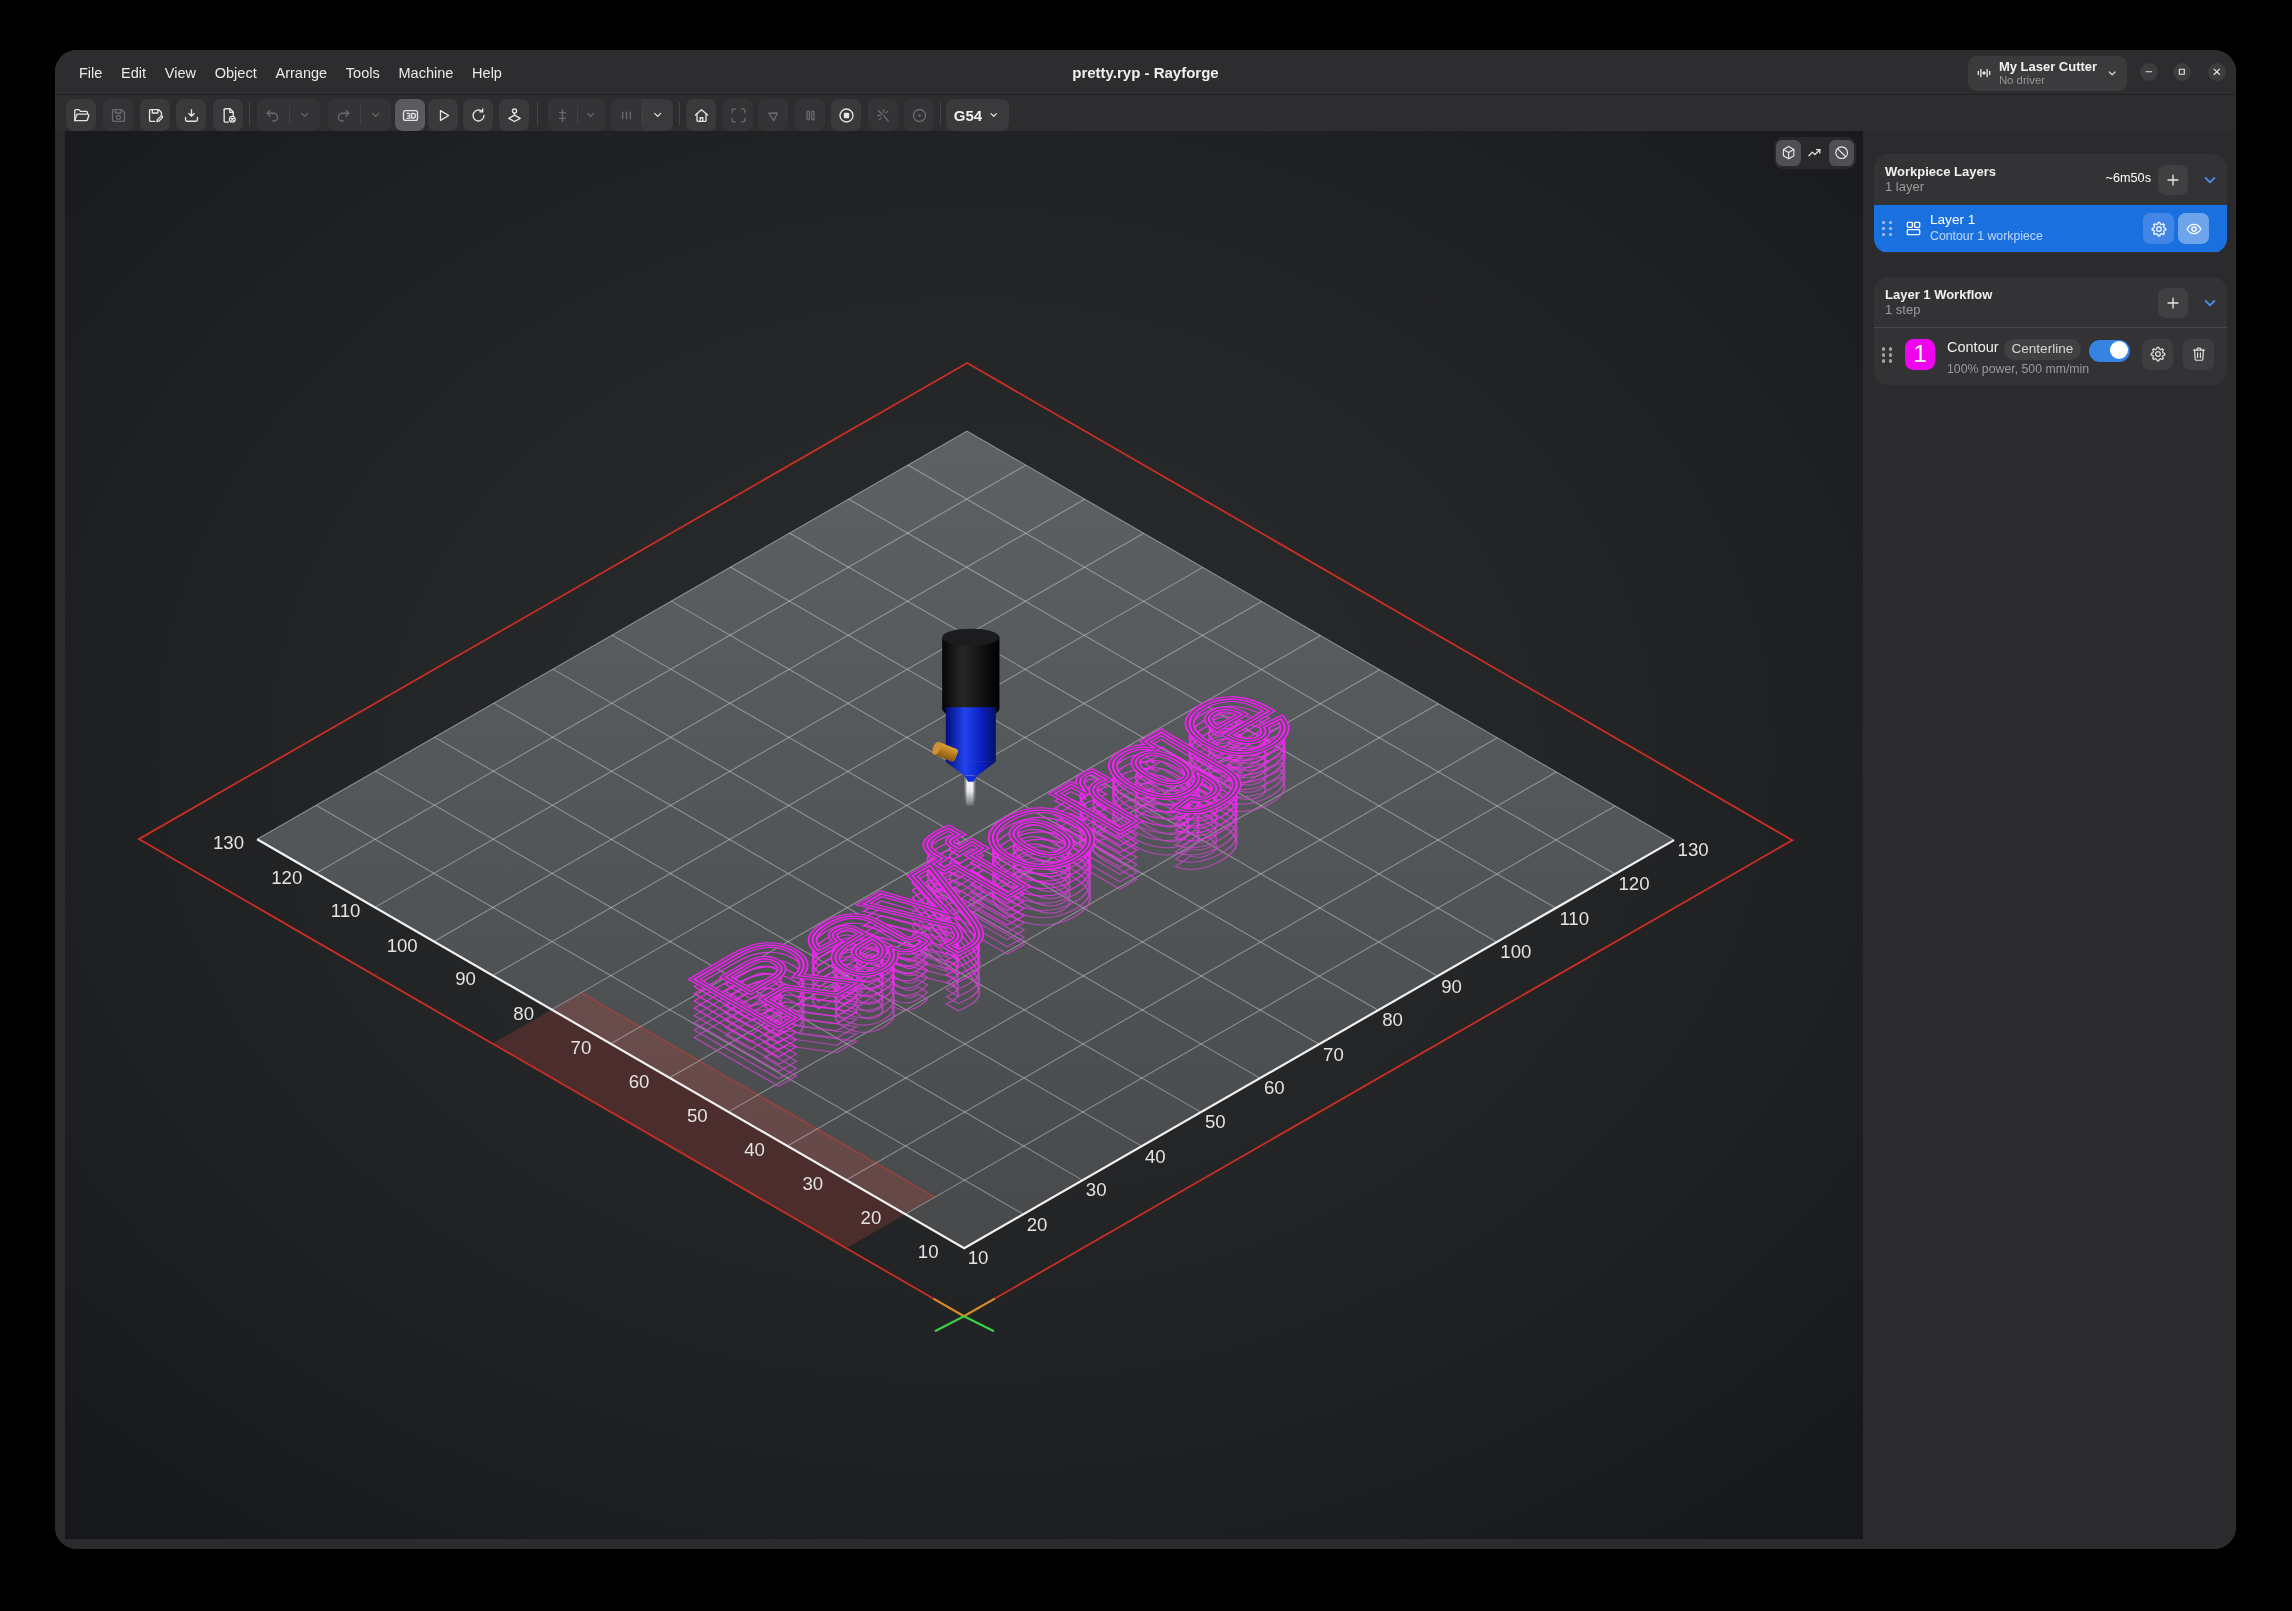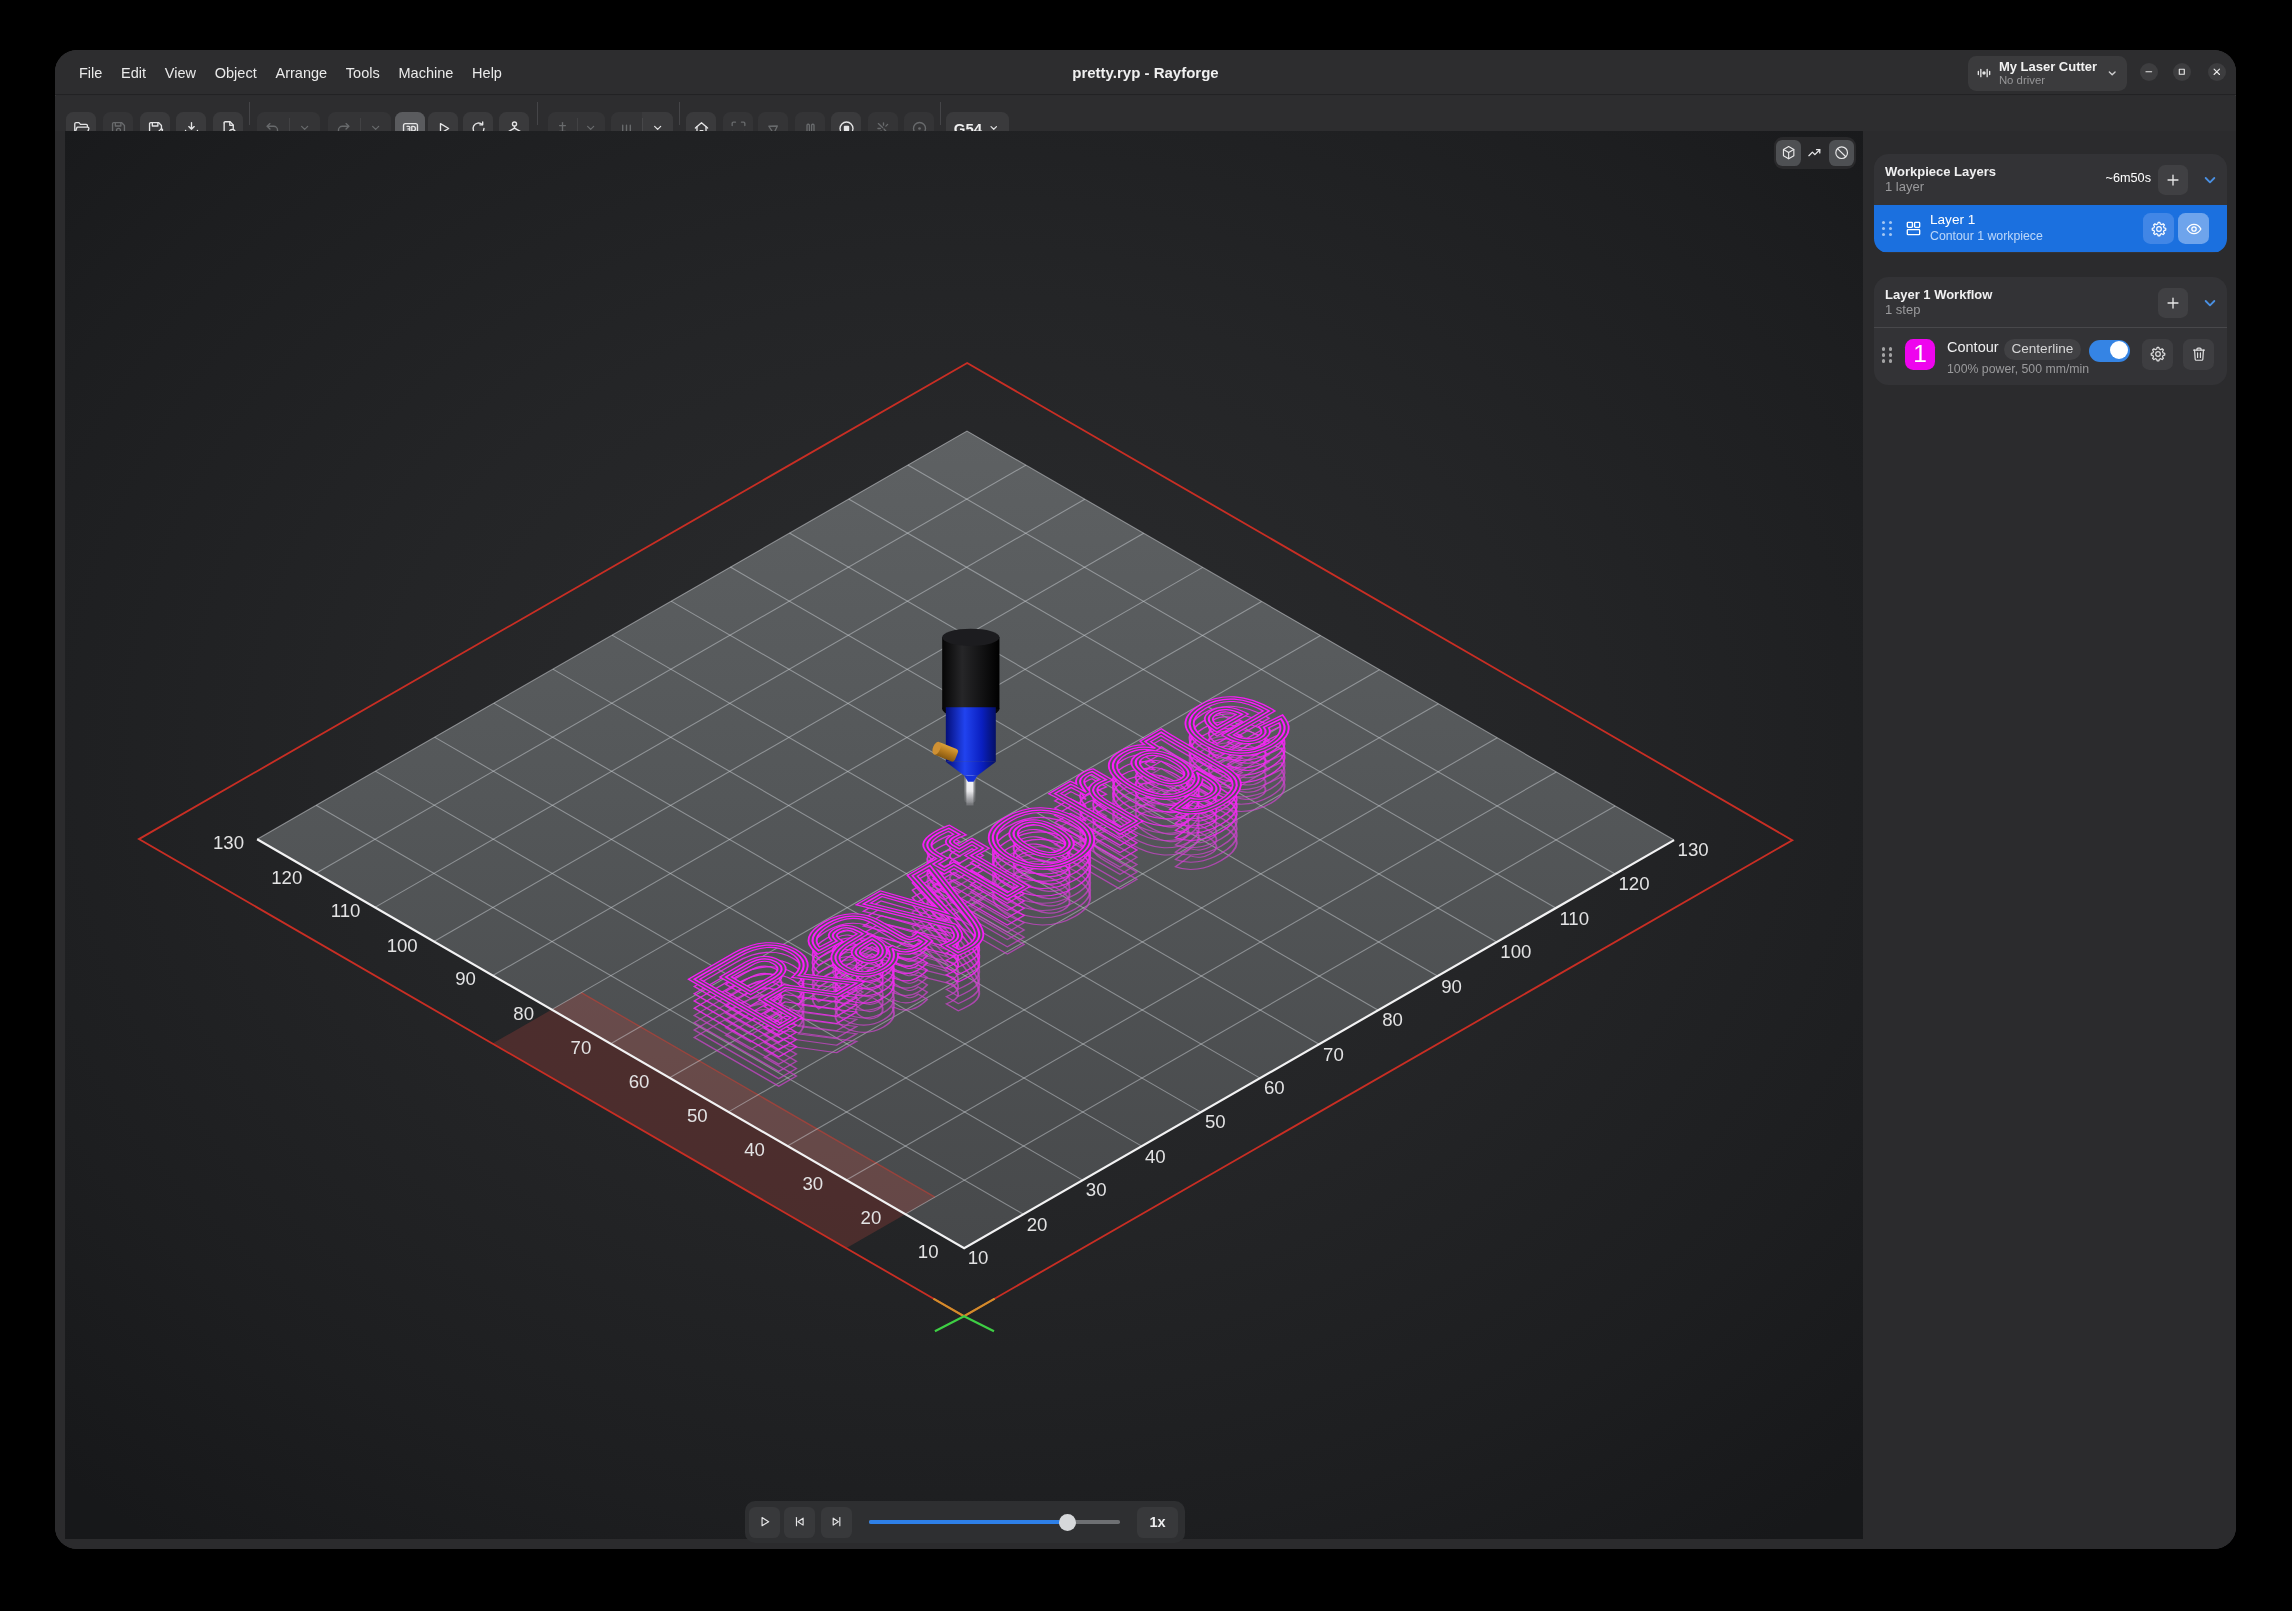--- a/index.html
+++ b/index.html
@@ -12,21 +12,21 @@
  font-size:15px;font-weight:bold;color:#f0f0f0;pointer-events:none}
 .devbtn{position:absolute;left:1913px;top:5.5px;width:159px;height:35px;background:#3b3b3d;border-radius:8.2px;
  display:flex;align-items:center;padding:0 6.4px;gap:4.5px;white-space:nowrap}
 .devtxt{flex:1}
 .dt1{font-size:13px;font-weight:bold;color:#f2f2f2;line-height:15.5px}
 .dt2{font-size:11.4px;color:#969698;line-height:12.7px}
 .wc{position:absolute;top:12.7px;width:18px;height:18px;background:#3d3d3f;border-radius:50%;
  display:flex;align-items:center;justify-content:center}
 .wc svg{width:13.6px;height:13.6px}
 .tbar{position:absolute;left:0;top:46px;width:100%;height:35px;background:#2d2d2f}
-.tbtn{position:absolute;top:16px;width:30px;height:32px;background:#3a3a3c;border-radius:7.3px;
+.tbtn{position:absolute;top:3px;width:30px;height:32px;background:#3a3a3c;border-radius:7.3px;
  display:flex;align-items:center;justify-content:center}
 .tbtn.dis{background:#343436}
 .tbtn.act{background:#5a5b5e}
 .tbtn.spl{justify-content:flex-start}
 .cell{height:32px;display:flex;align-items:center;justify-content:center}
 .spldiv{position:absolute;top:6.4px;width:0.9px;height:19px;background:rgba(255,255,255,0.07)}
 .tsep{position:absolute;top:5.5px;width:0.9px;height:23px;background:#454548}
 .g54{width:63px;gap:3.6px}
 .g54 span{font-size:15px;font-weight:bold;color:#f0f0f0}
 .content{position:absolute;left:0;top:81px;width:100%;height:1418px;background:#2b2b2d}
@@ -453,45 +453,20 @@
           </svg>
         </div>
  <div class="vpb on">
           <svg width="17.3" height="17.3" viewBox="0 0 24 24" fill="none" stroke="#e8e8e9" stroke-width="1.6" stroke-linecap="round" stroke-linejoin="round">
             <circle cx="12" cy="12" r="8.1"></circle>
             <path d="M6.3 6.3l11.4 11.4"></path>
           </svg>
         </div>
 </div>
 
-<div class="playbar">
- <div class="pbtn" style="left:4.3px">
-          <svg width="17.3" height="17.3" viewBox="0 0 24 24" fill="none" stroke="#e6e6e7" stroke-width="1.6" stroke-linecap="round" stroke-linejoin="round">
-            <path d="M8.4 6.4v11.2L17.6 12z"></path>
-          </svg>
-        </div>
- <div class="pbtn" style="left:39px">
-          <svg width="17.3" height="17.3" viewBox="0 0 24 24" fill="none" stroke="#e6e6e7" stroke-width="1.6" stroke-linecap="round" stroke-linejoin="round">
-            <path d="M7.6 6.4v11.2"></path>
-            <path d="M16.8 7.2v9.6L9.6 12z"></path>
-          </svg>
-        </div>
- <div class="pbtn" style="left:76px">
-          <svg width="17.3" height="17.3" viewBox="0 0 24 24" fill="none" stroke="#e6e6e7" stroke-width="1.6" stroke-linecap="round" stroke-linejoin="round">
-            <path d="M16.4 6.4v11.2"></path>
-            <path d="M7.2 7.2v9.6L14.4 12z"></path>
-          </svg>
-        </div>
- <div class="ptrack"></div>
-        <div class="pfill"></div>
-        <div class="pknob"></div>
- <div class="pbtn p1x" style="left:392px">
-          <span>1x</span>
-        </div>
-</div>
 
 <div class="card c1">
  <div class="chead" style="height:51px">
    <div class="ct">
             <div class="t1">Workpiece Layers</div>
             <div class="t2">1 layer</div>
           </div>
    <div class="est">~6m50s</div>
    <div class="sqbtn">
             <svg width="18" height="18" viewBox="0 0 24 24" fill="none" stroke="#e6e6e7" stroke-width="1.8" stroke-linecap="round" stroke-linejoin="round">

